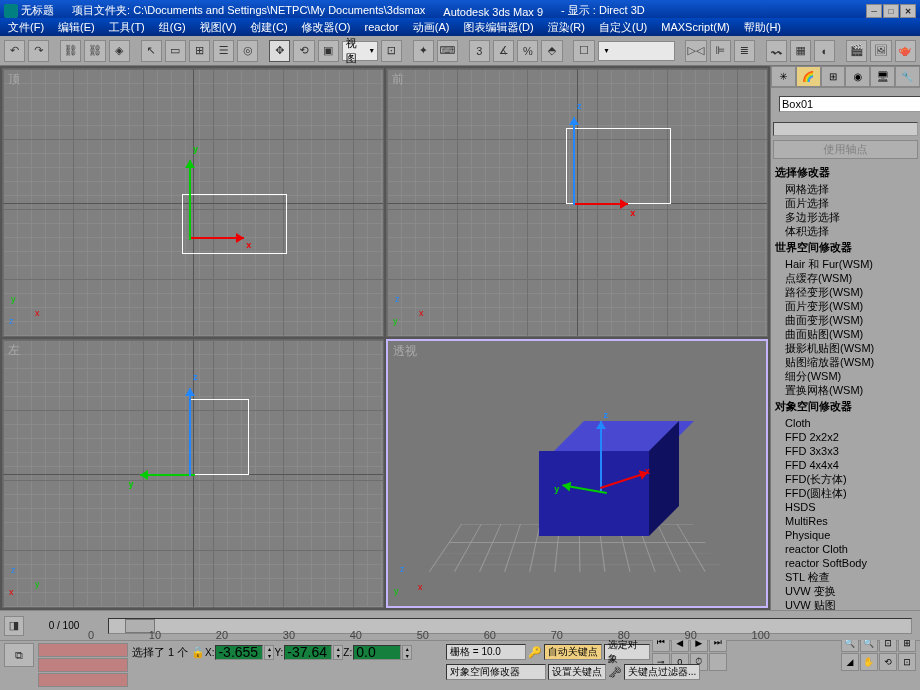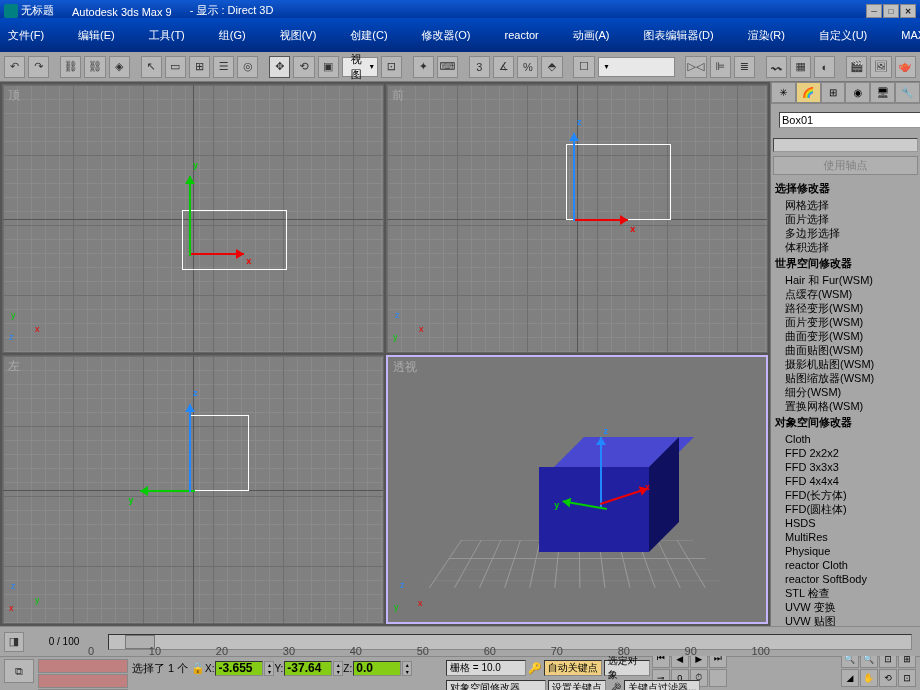--- a/index.html
+++ b/index.html
@@ -2,27 +2,27 @@
 <html><head>
 <meta charset="utf-8">
 <style>
 * { margin:0; padding:0; box-sizing:border-box; font-family:"Microsoft YaHei","SimSun",Arial,sans-serif; font-size:11px; }
 body { width:920px; height:690px; background:#b0b0b0; overflow:hidden; position:relative; }
 .titlebar { height:18px; background:linear-gradient(#1058d0,#0038a0); color:#fff; display:flex; align-items:flex-end; padding:0 4px; }
 .titlebar .ico { width:14px; height:14px; background:teal; border-radius:2px; margin-right:3px; }
 .titlebar .sp { flex:1; }
 .titlebar .seg { margin-right:18px; white-space:nowrap; }
 .titlebar .winbtn { width:16px; height:14px; background:#c0c0c0; margin-left:1px; border:1px solid #888; display:flex; align-items:center; justify-content:center; font-size:8px; font-weight:bold; color:#222; }
-.menubar { height:34px; background:linear-gradient(#0048c0,#002a80); color:#fff; display:flex; align-items:center; padding:0 8px;gap:20px; }
+.menubar { height:18px; background:linear-gradient(#0048c0,#002a80); color:#fff; display:flex; align-items:center; padding:0 8px; }
 .menubar span { margin-right:14px; cursor:pointer; white-space:nowrap; }
 .toolbar { height:30px; background:#a6a6a6; border-bottom:1px solid #777; display:flex; align-items:center; padding:2px 4px; gap:3px; }
 .tbtn { width:22px; height:22px; background:#b8b8b8; border:1px solid #888; display:flex; align-items:center; justify-content:center; font-size:11px; color:#333; }
 .tbtn.active { background:#ddd; border:1px solid #555; }
 .tsep { width:5px; }
-.tdrop { height:20px; background:#e8e8e8; border:1px solid #888; padding:0 3px; display:flex; align-items:center; font-size:11px;text-align:center; }
+.tdrop { height:20px; background:#e8e8e8; border:1px solid #888; padding:0 3px; display:flex; align-items:center; font-size:11px; }
 .tdrop::after { content:'▾'; margin-left:3px; font-size:8px; }
 .main { display:flex; height:544px; }
 .viewports { flex:1; display:grid; grid-template:1fr 1fr/1fr 1fr; gap:2px; background:#555; padding:2px; position:relative; }
 .vp { background:#808080; border:1px solid #666; position:relative; overflow:hidden; }
 .vp.active { border:2px solid #c4b5fd; }
 .vp .label { position:absolute; top:2px; left:5px; color:#aaa; font-size:12px; z-index:10; }
 .vp .grid { position:absolute; inset:0; background-image:linear-gradient(#8a8a8a 1px,transparent 1px),linear-gradient(90deg,#8a8a8a 1px,transparent 1px);background-size:14px 14px;}
 .vp .gridmain { position:absolute; inset:0; background-image:linear-gradient(#6e6e6e 1px,transparent 1px),linear-gradient(90deg,#6e6e6e 1px,transparent 1px);background-size:70px 70px;}
 .vp .cross { position:absolute; background:#555; }
 .vp .cross.h { height:1px; left:0; right:0; }
@@ -57,21 +57,21 @@
 .sliderbar { height:30px; background:#a6a6a6; border-top:1px solid #888; display:flex; align-items:center; padding:2px 4px; position:relative; }
 .frameind { width:80px; text-align:center; font-size:10px; }
 .timeslider { flex:1; height:16px; background:#c0c0c0; border:1px inset #888; margin:0 4px; position:relative; }
 .timeslider .thumb { position:absolute; left:2%; top:0; width:30px; height:14px; background:#b0b0b0; border:1px solid #777; }
 .ticks { position:absolute; height:10px; left:88px; right:150px; display:flex; justify-content:space-between; top:18px; font-size:9px; color:#444; }
 .bottombar { height:52px; background:#a6a6a6; border-top:1px solid #888; display:flex; align-items:flex-start; padding:2px 4px; gap:4px; }
 .tracksegs { width:90px; height:44px; display:flex; flex-direction:column; gap:1px; }
 .tracksegs div { flex:1; background:#c08080; border:1px solid #888; }
 .status-mid { flex:0 0 310px; display:flex; flex-direction:column; gap:2px; }
 .status-mid .row { display:flex; align-items:center; height:18px; }
-.status-mid .row input { height:15px; border:1px inset #888; background:#84cc16; padding:0 2px; font-size:12px;font-weight:bold; }
+.status-mid .row input { height:15px; border:1px inset #888; background:#15803d; padding:0 2px; font-size:14px; }
 .coord { display:flex; align-items:center; gap:1px; }
 .coord span { font-size:10px; }
 .coord input { width:48px; }
 .spinbtn { width:10px; height:15px; background:#b0b0b0; border:1px solid #888; font-size:6px; display:flex; flex-direction:column; }
 .spinbtn::before { content:'▴'; line-height:7px; text-align:center; }
 .spinbtn::after { content:'▾'; line-height:7px; text-align:center; }
 .statusr { flex:1; display:flex; flex-direction:column; gap:2px; }
 .statusr .row { display:flex; align-items:center; height:18px; gap:2px; }
 .sbox { height:16px; background:#d8d8d8; border:1px inset #888; padding:0 3px; display:flex; align-items:center; font-size:10px; }
 .navgrid { display:grid; grid-template:repeat(2,18px)/repeat(4,18px); gap:1px; margin-left:auto; }
@@ -84,20 +84,21 @@
 .box3d .front { width:110px; height:85px; background:#2020a0; top:25px; left:0; }
 .box3d .top { width:110px; height:30px; background:#4848d0; transform:skewX(-45deg); transform-origin:0 100%; top:-5px; left:15px; }
 .box3d .side { width:30px; height:85px; background:#101060; transform:skewY(-45deg); transform-origin:0 0; left:110px; top:25px; }
 </style>
 </head>
 <body>
 
 <div class="titlebar">
   <span class="ico"></span>
   <span class="seg">无标题</span>
+  <span class="seg"><span>项目文件夹:</span> <span>C:\Documents and Settings\NETPC\My Documents\3dsmax</span></span>
   <span class="seg">Autodesk 3ds Max 9</span>
   <span class="seg">- <span>显示</span> : <span>Direct 3D</span></span>
   <span class="sp"></span>
   <div class="winbtn">─</div>
   <div class="winbtn">□</div>
   <div class="winbtn">✕</div>
 </div>
 
 <div class="menubar">
   <span>文件(F)</span>

